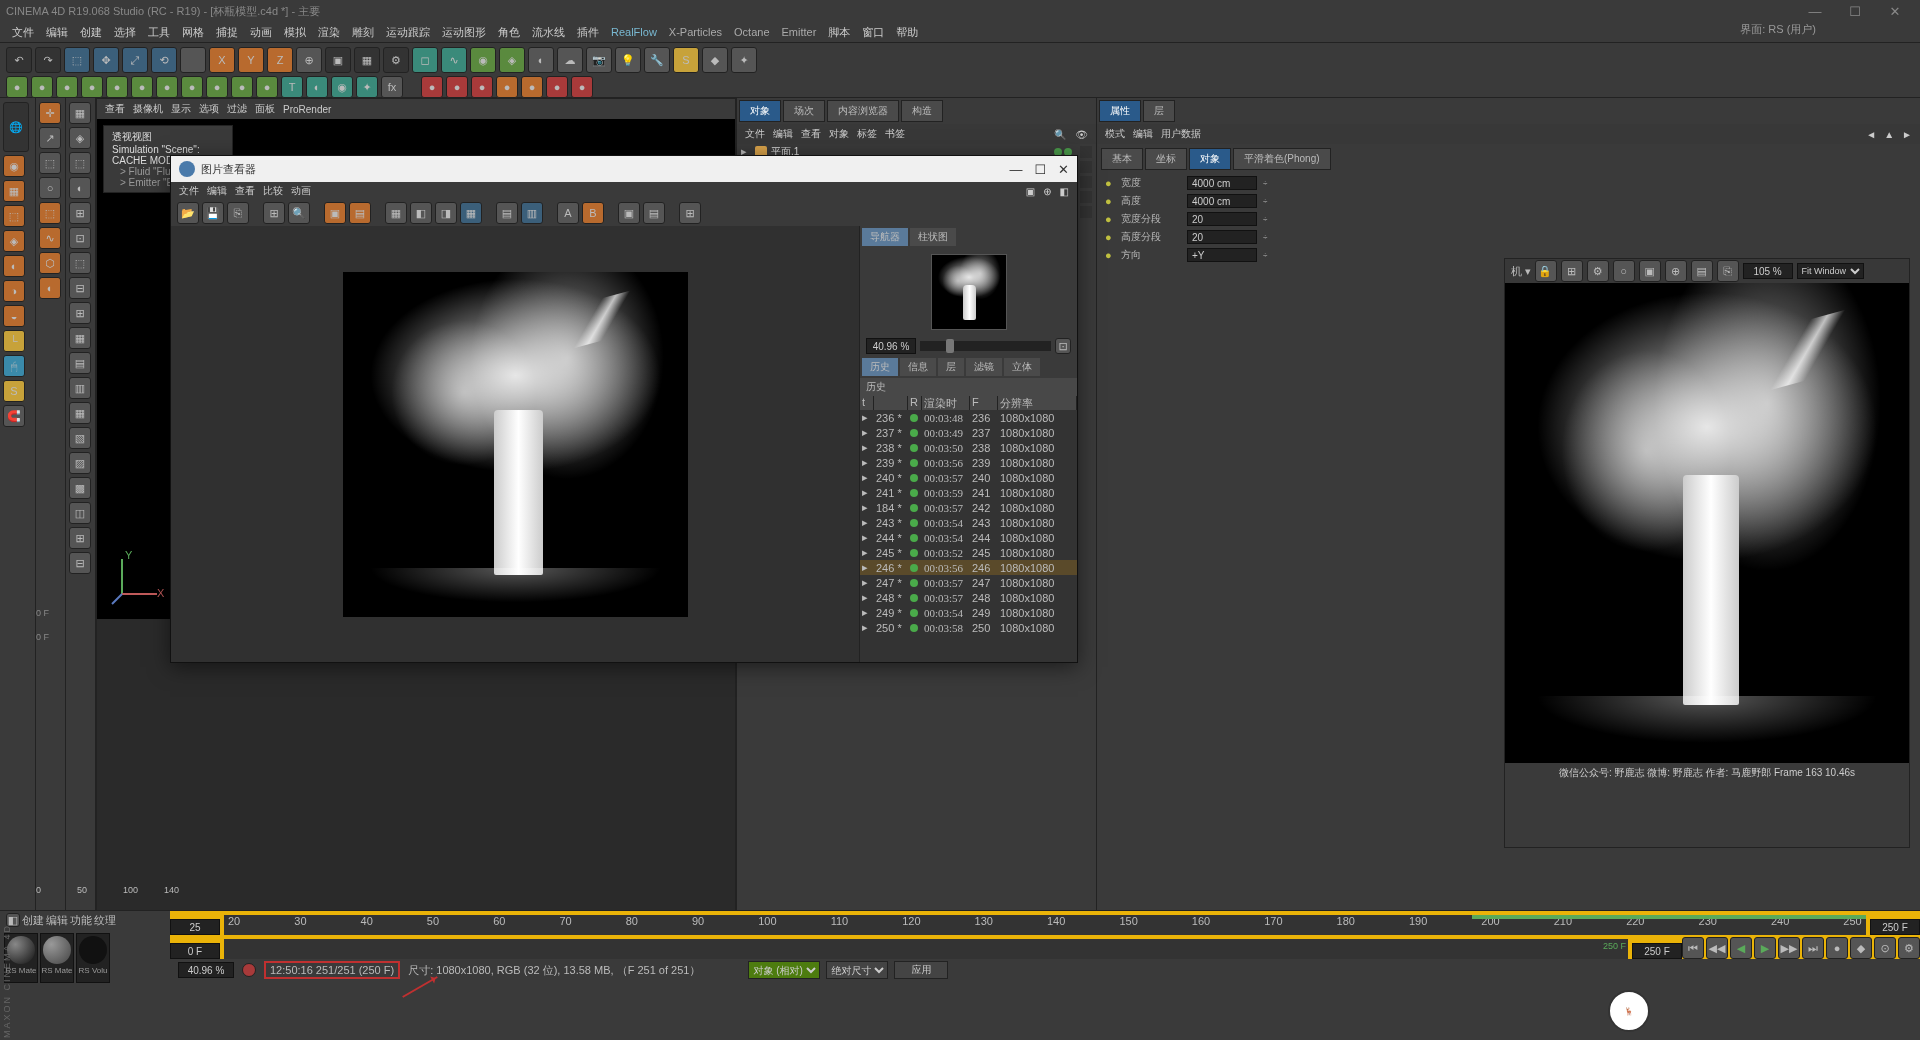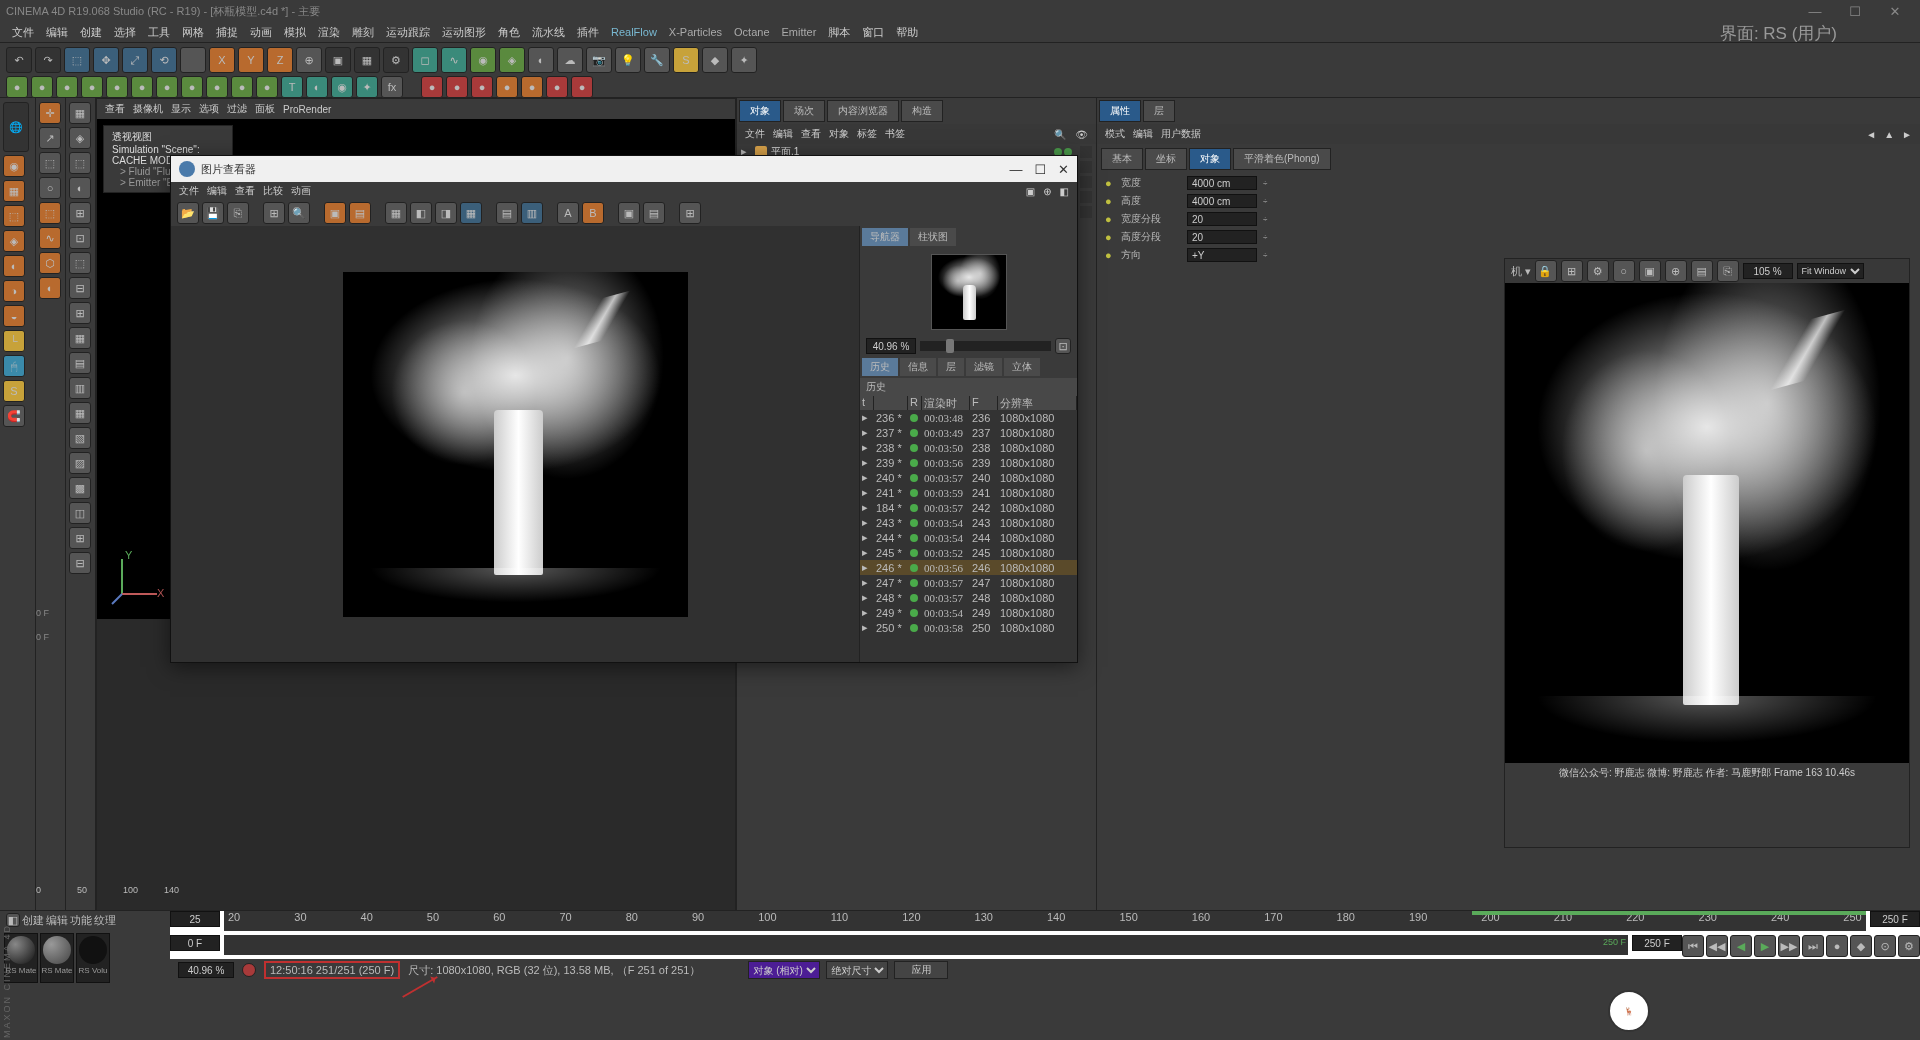--- a/index.html
+++ b/index.html
@@ -1,21 +1,21 @@
 <!DOCTYPE html>
 <html><head>
 <meta charset="utf-8">
 <style>
 * { margin:0; padding:0; box-sizing:border-box; font-family:"Microsoft YaHei",sans-serif; font-size:11px; color:#bbb; user-select:none; }
 body { background:#3a3a3a; width:1920px; height:1040px; overflow:hidden; position:relative; }
 .titlebar { height:22px; background:#3a3a3a; display:flex; align-items:center; padding:0 6px; }
 .titlebar .title { color:#888; font-size:11px; }
 .titlebar .wbtns { margin-left:auto; display:flex; gap:2px; }
 .titlebar .wbtn { width:38px; height:18px; display:flex; align-items:center; justify-content:center; color:#888; font-size:13px; }
-.topright { position:absolute; right:83px; top:22px; color:#999; font-size:17px; }
+.topright { position:absolute; right:104px; top:22px; color:#999; font-size:11px; }
 .menubar { height:20px; background:#3a3a3a; display:flex; gap:4px; padding:0 8px; align-items:center; }
 .menubar span { color:#ccc; font-size:11px; padding:2px 4px; }
 .menubar .pl { color:#aaa; }
 .menubar .rf { color:#79b8d1; }
 .toolstrip { height:56px; background:#3a3a3a; display:flex; gap:3px; padding:4px 6px; border-top:1px solid #222; border-bottom:1px solid #222; }
 .tbtn { width:22px; height:22px; background:#555; border:1px solid #222; border-radius:3px; display:inline-flex; align-items:center; justify-content:center; }
 .tbtn.lg { width:26px; height:26px; }
 .tbtn.blue { background:#3b5f7a; }
 .tbtn.orange { background:#b86a2e; }
 .tbtn.green { background:#5a8a3e; }
@@ -46,21 +46,21 @@
 .dot { width:8px; height:8px; border-radius:50%; }
 .dot.g { background:#4a9a4a; }
 .attrpanel { flex:1; background:#3a3a3a; border-left:1px solid #222; }
 .attrtabs { display:flex; gap:2px; padding:4px; }
 .attrtab { background:#4a4a4a; padding:3px 10px; border:1px solid #222; font-size:10px; }
 .attrtab.sel { background:#2a5a8a; color:#fff; }
 .attrrow { display:flex; align-items:center; height:18px; padding:0 8px; gap:6px; }
 .attrrow .lbl { width:60px; font-size:10px; }
 .attrrow input { background:#222; border:1px solid #111; color:#ccc; width:70px; height:14px; font-size:10px; padding:0 4px; }
 .bottombar { position:absolute; bottom:0; left:0; right:0; height:130px; background:#3a3a3a; border-top:1px solid #222; }
-.timeline { height:24px; background:#ffffff; display:flex; align-items:flex-start; }
+.timeline { height:24px; background:#eab308; display:flex; align-items:flex-end; }
 .timeruler { flex:1; height:20px; background:#333; position:relative; margin:0 4px; }
 .timegreen { position:absolute; top:0; height:4px; background:#5aaa5a; }
 .timeframe { background:#222; border:1px solid #111; color:#ccc; width:50px; height:16px; font-size:10px; text-align:center; }
 .playbtns { display:flex; gap:2px; }
 .statusrow { height:22px; display:flex; align-items:center; padding:0 8px; gap:8px; }
 .redbox { border:2px solid #c03030; padding:1px 4px; }
 .matpanel { height:74px; background:#3a3a3a; display:flex; gap:2px; padding:4px; }
 .matslot { width:34px; height:50px; background:#222; border:1px solid #111; display:flex; flex-direction:column; align-items:center; }
 .matball { width:28px; height:28px; border-radius:50%; background:radial-gradient(circle at 30% 30%,#888,#111); margin-top:2px; }
 .matlbl { font-size:8px; color:#999; margin-top:2px; }
@@ -767,21 +767,21 @@
           <div class="tbtn">⊙</div>
           <div class="tbtn">⚙</div>
         </div>
       </div>
       <div class="statusrow">
         <input class="timeframe" style="width: 56px;" value="40.96 %">
         <div class="tbtn red" style="width:14px;height:14px;border-radius:50%"></div>
         <span class="redbox">12:50:16 251/251 (250 F)</span>
         <span>尺寸: 1080x1080, RGB (32 位), 13.58 MB, （F 251 of 251）</span>
         <div style="margin-left:40px;display:flex;gap:6px">
-          <select style="background:#4c1d95;border:1px solid #222;color:#ccc;height:18px;font-size:10px"><option>对象 (相对)</option></select>
+          <select style="background:#4d7c0f;border:1px solid #222;color:#ccc;height:18px;font-size:10px"><option>对象 (相对)</option></select>
           <select style="background:#444;border:1px solid #222;color:#ccc;height:18px;font-size:10px"><option>绝对尺寸</option></select>
           <button style="background:#444;border:1px solid #222;color:#ccc;height:18px;font-size:10px;padding:0 16px">应用</button>
         </div>
       </div>
       <div class="arrow"></div>
     </div>
   </div>
 </div>
 
 <div style="position:absolute;top:608px;left:36px;font-size:9px;color:#888">0 F</div>

